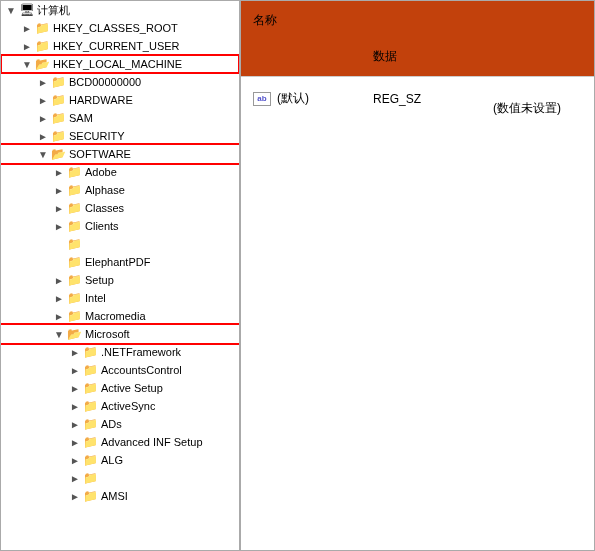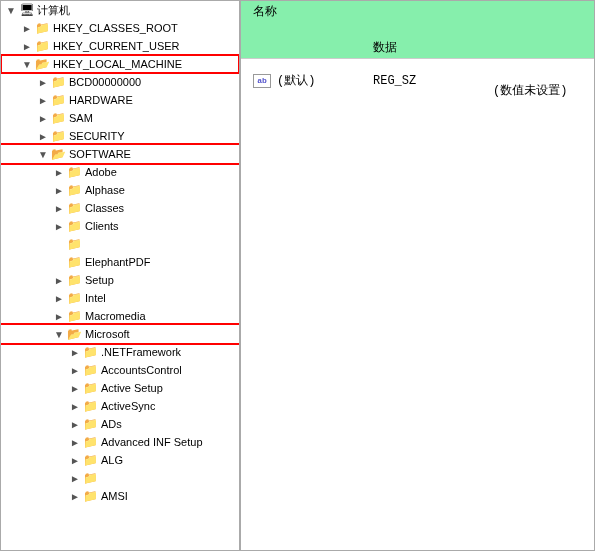--- a/index.html
+++ b/index.html
@@ -31,41 +31,40 @@
       overflow-x: hidden;
       background: #fff;
     }
     .detail-panel {
       flex: 1;
       background: #fff;
       overflow: auto;
     }
     .detail-header {
       display: flex;
-      background: #86efac;
+      background: #c2410c;
       border-bottom: 1px solid #ccc;
-      padding: 0 8px;
+      padding: 9px 8px;
     }
     .detail-header-col {
       font-size: 12px;
       color: #000;
       padding: 2px 4px;
     }
     .detail-header-col.name { width: 120px; }
     .detail-header-col.type { width: 120px; }
     .detail-header-col.data { flex: 1; margin-top: 36px; }
     .detail-row {
       display: flex;
       padding: 2px 8px;
       align-items: center;
     }
     .detail-row .col {
       font-size: 12px;
       padding: 1px 4px;
-      font-family: Liberation Mono, monospace;
     }
     .detail-row .col.name { width: 120px; display: flex; align-items: center; gap: 4px; }
     .detail-row .col.type { width: 120px; }
     .detail-row .col.data { flex: 1; margin-top: 20px; }
 
     
     .tree-root {
       list-style: none;
       padding: 0;
     }

